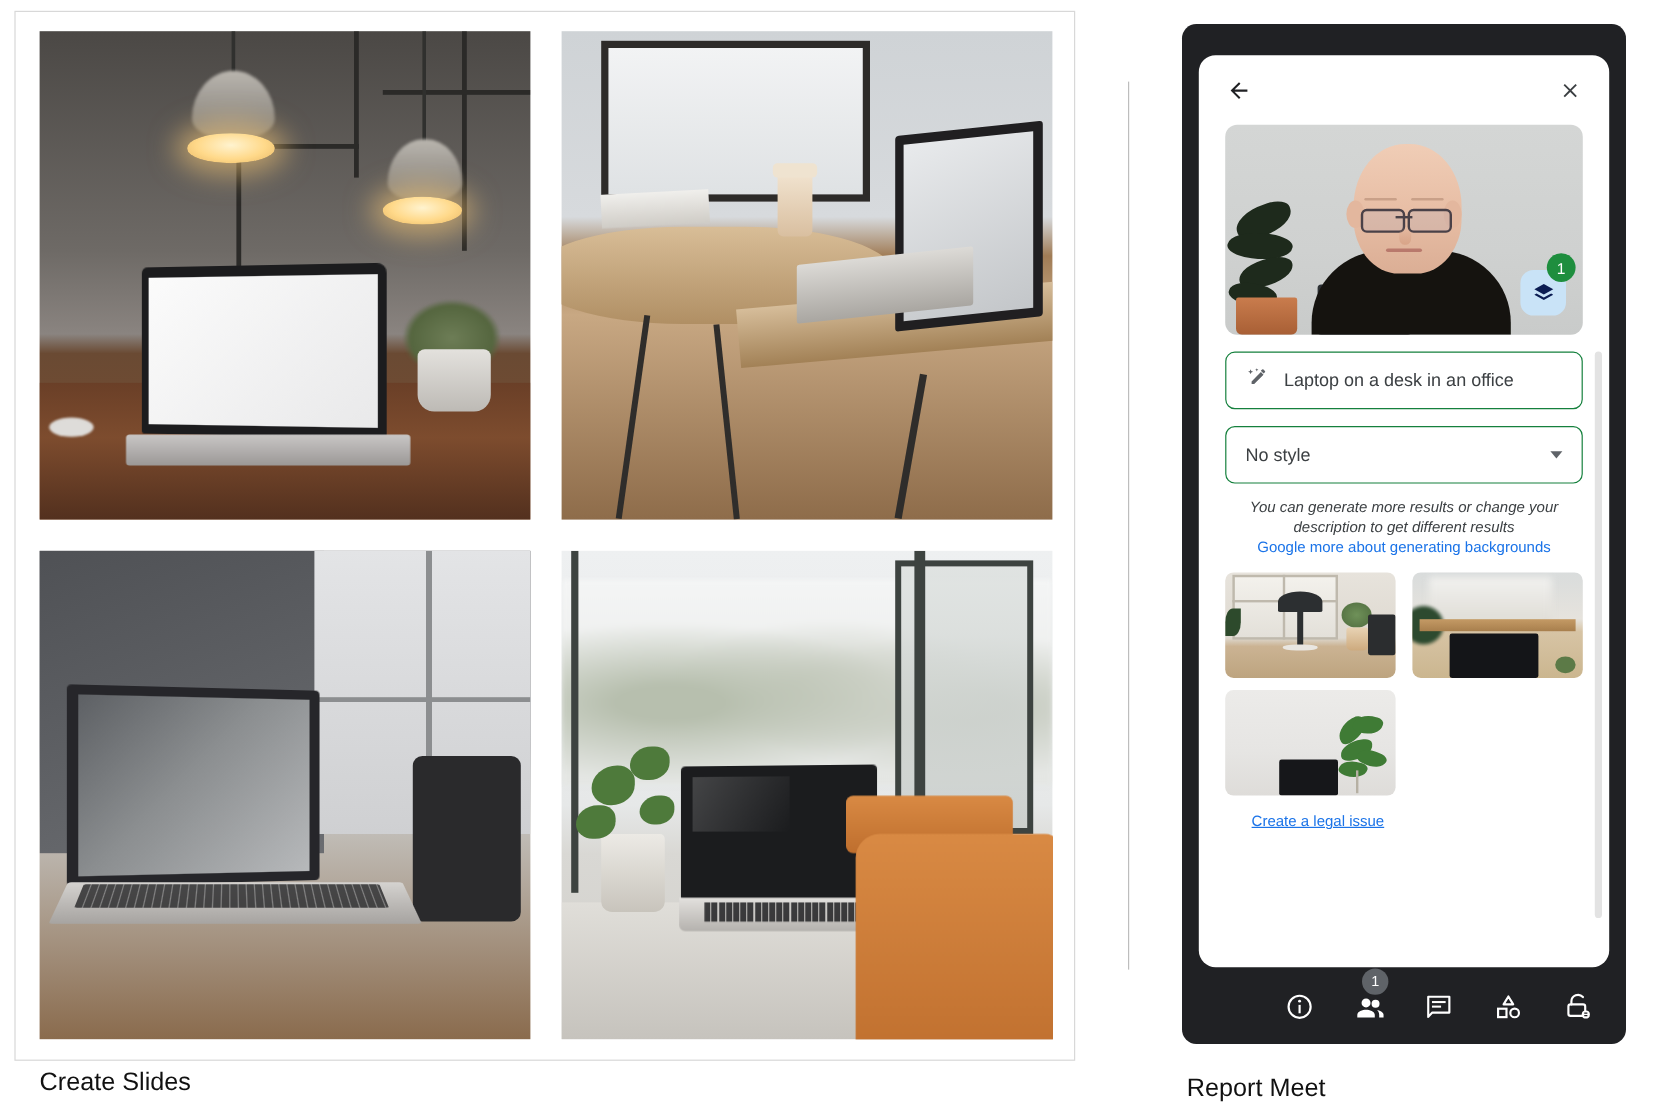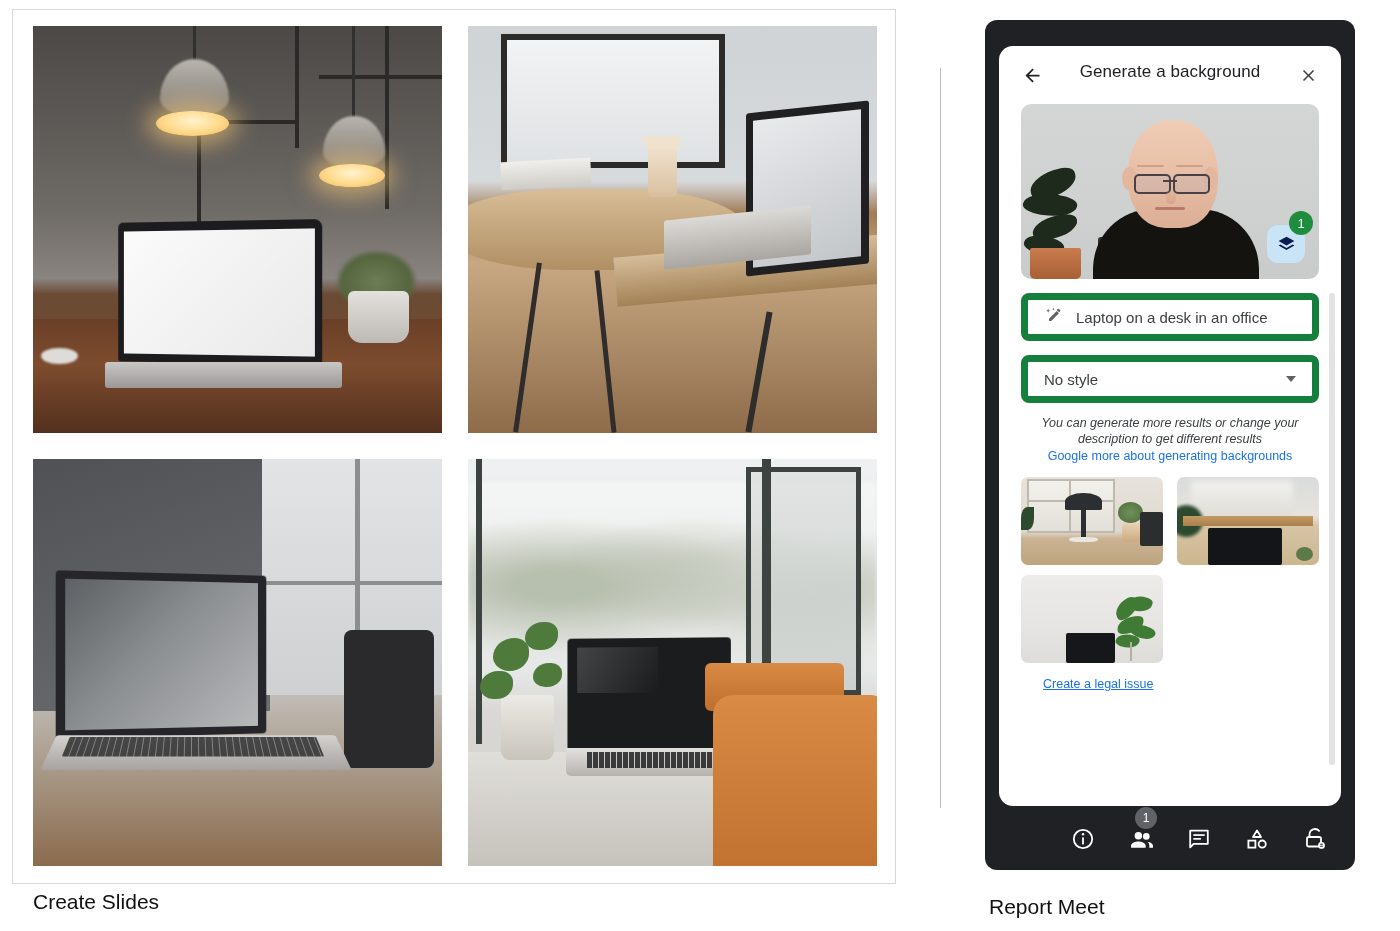--- a/index.html
+++ b/index.html
@@ -178,21 +178,21 @@
   #effects-badge{
     position:absolute;right:6px;bottom:44px;width:24px;height:24px;border-radius:50%;
     background:#1e8e3e;color:#fff;font-size:13px;display:flex;align-items:center;justify-content:center;
   }
 
   #sheet-scroll{position:relative;margin-top:14px;padding:0 22px;}
   #scrollbar-track{position:absolute;right:6px;top:0px;width:6px;height:472px;
      background:#e3e3e3;border-radius:3px;cursor:pointer;}
 
   .field{
-    height:48px;border:7px solid #15803d;border-radius:8px;box-sizing:border-box;
+    height:48px;border:1px solid #15803d;border-radius:8px;box-sizing:border-box;
     display:flex;align-items:center;padding:0 16px;background:#fff;font-size:15px;color:#3c4043;
   }
   #prompt-field{gap:12px;cursor:text;}
   #style-select{margin-top:14px;justify-content:space-between;cursor:pointer;gap:44px;}
   .caret{width:0;height:0;border-left:5px solid transparent;border-right:5px solid transparent;
     border-top:6px solid #5f6368;}
 
   #create-btn{
     margin:22px auto 0;width:214px;height:36px;border-radius:18px;background:#1a73e8;
     color:#fff;font-size:14.5px;display:flex;align-items:center;justify-content:center;
@@ -360,21 +360,20 @@
   <div id="meet-device">
 
     <div id="meet-sheet">
 
       <div id="sheet-header">
         <div class="hdr-icon" id="back-btn">
           <svg width="21" height="21" viewBox="0 0 24 24">
               <path d="M20 11H7.8l5.6-5.6L12 4l-8 8 8 8 1.4-1.4L7.8 13H20z" fill="#202124"></path>
             </svg>
         </div>
-        <div id="sheet-title">Generate a background</div>
         <div class="hdr-icon" id="close-btn">
           <svg width="19" height="19" viewBox="0 0 24 24">
               <path d="M19 6.4 17.6 5 12 10.6 6.4 5 5 6.4 10.6 12 5 17.6 6.4 19 12 13.4 17.6 19 19 17.6 13.4 12z" fill="#3c4043"></path>
             </svg>
         </div>
       </div>
 
       <div id="video-preview">
         <div class="vp-plant">
           <div class="vp-leaf" style="left:10%;top:4%;width:62%;height:22%;transform:rotate(-18deg)"></div>

